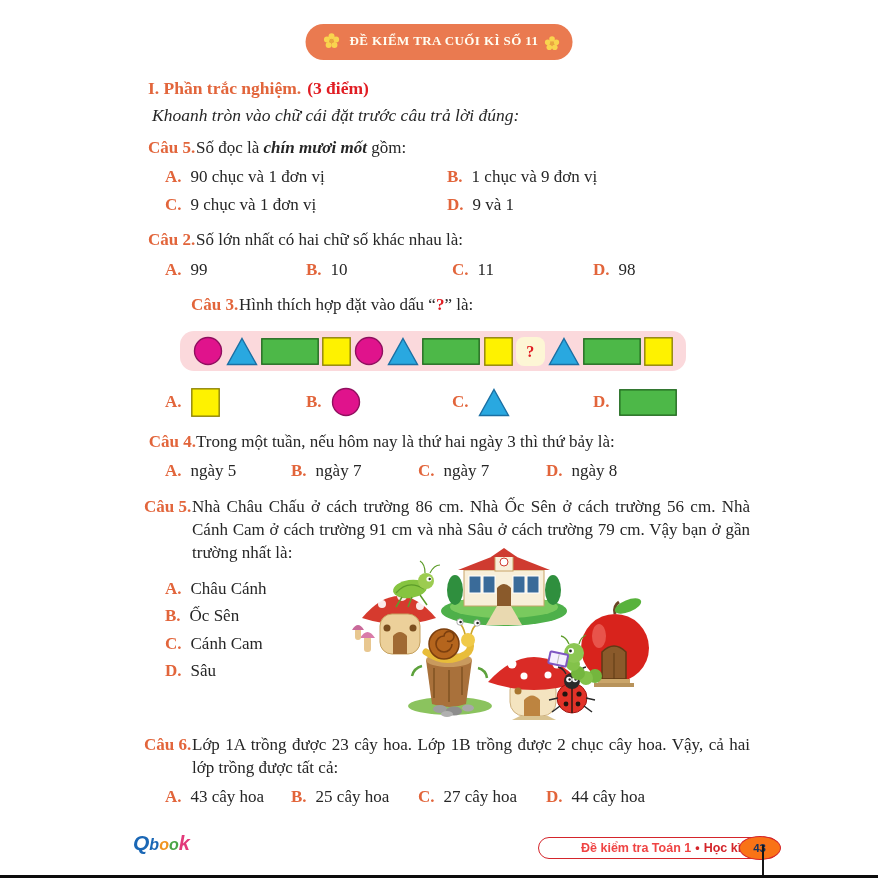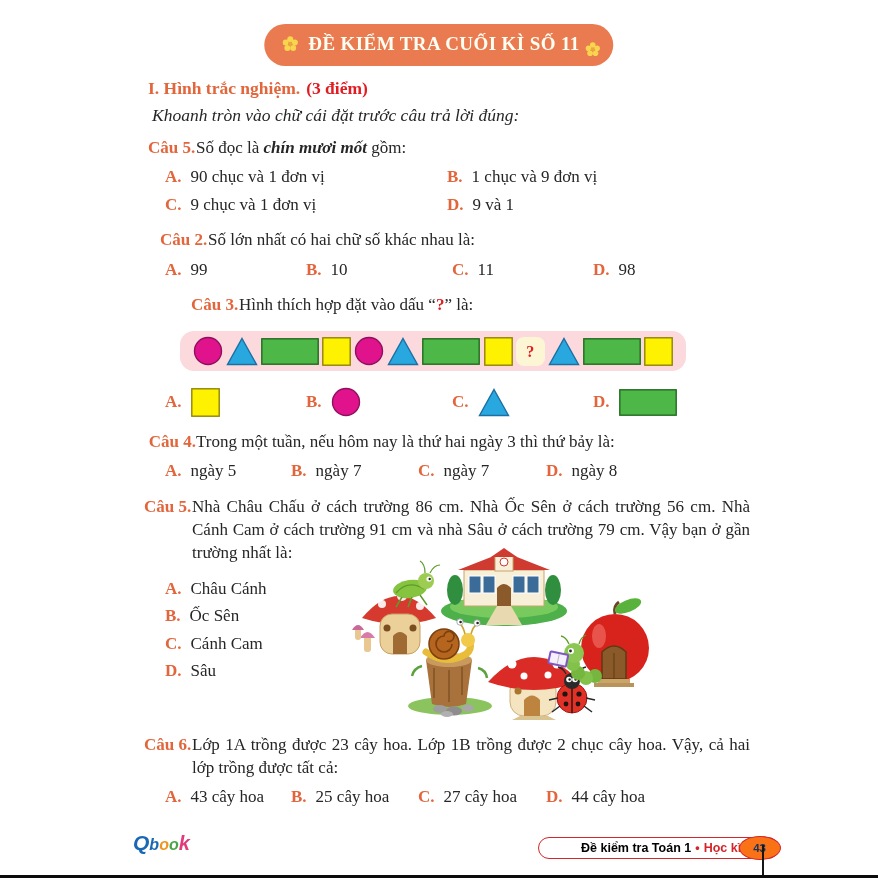--- a/index.html
+++ b/index.html
@@ -4,21 +4,21 @@
 <style>
   html,body{margin:0;padding:0;background:#ffffff;}
   #page{position:relative;width:878px;height:878px;background:#ffffff;overflow:hidden;
         font-family:"Liberation Serif","DejaVu Serif",serif;color:#262626;font-size:17px;}
   .abs{position:absolute;}
 
   
   .banner{position:absolute;left:50%;top:24px;transform:translateX(-50%);
           background:#ea7a50;border-radius:24px;padding:9px 34px 11px 18px;
           display:flex;align-items:center;gap:10px;}
-  .banner-title{color:#fffef2;font-weight:bold;font-size:19px;letter-spacing:.4px;white-space:nowrap;}
+  .banner-title{color:#fffef2;font-weight:bold;font-size:13px;letter-spacing:.4px;white-space:nowrap;}
   .flower-right{position:absolute;right:13px;bottom:4px;}
 
   
   .sec-title{color:#e2653b;font-weight:bold;font-size:17.5px;}
   .sec-points{color:#e11d23;font-weight:bold;font-size:17.5px;margin-left:6px;}
   .instruction{font-style:italic;font-size:17.5px;}
 
   
   .qhead{left:148px;display:flex;width:600px;}
   .q-label{color:#e2653b;font-weight:bold;flex:0 0 48px;white-space:nowrap;}
@@ -58,21 +58,21 @@
   .logo{font-family:"Liberation Sans","DejaVu Sans",sans-serif;font-weight:bold;
         font-style:italic;font-size:16px;display:flex;align-items:flex-end;}
   .logo span{line-height:1;}
   .logo .logo-q{font-size:21px;}
   .logo .logo-k{font-size:20px;}
 
   .pill{position:absolute;display:flex;align-items:center;gap:4px;
         border:1.6px solid #d4252b;border-radius:13px;height:22px;box-sizing:border-box;
         padding:1px 26px 2px 9px;background:#fff;
         font-family:"Liberation Sans","DejaVu Sans",sans-serif;font-weight:bold;font-size:12.5px;white-space:nowrap;}
-  .pill-blue{color:#000000;padding-left:33px;}
+  .pill-blue{color:#ef4444;padding-left:33px;}
   .pill-red{color:#d4252b;}
   .page-circle{position:absolute;right:-3px;top:-2px;width:42px;height:24px;border-radius:50%;
                border:1.6px solid #d4252b;background:#f97316;color:#17325e;
                display:flex;align-items:center;justify-content:center;font-size:11.5px;box-sizing:border-box;}
 </style>
 </head>
 <body>
 
 <div id="page">
 
@@ -96,21 +96,21 @@
             <circle cx="10.9" cy="12" r="3"></circle>
             <circle cx="5.1" cy="12" r="3"></circle>
             <circle cx="3.4" cy="6.6" r="3"></circle>
           </g>
         <circle cx="8" cy="8" r="2.2" fill="#e8a83e"></circle>
       </svg>
     </span>
   </div>
 
   <div class="abs" style="left:148px;top:78px;">
-    <span class="sec-title">I. Hình trắc nghiệm.</span><span class="sec-points">(3 điểm)</span>
+    <span class="sec-title">I. Phần trắc nghiệm.</span><span class="sec-points">(3 điểm)</span>
   </div>
   <div class="abs instruction" style="left:152px;top:105px;">Khoanh tròn vào chữ cái đặt trước câu trả lời đúng:</div>
 
   <div class="abs qhead" style="top:138px;">
     <span class="q-label">Câu 5.</span>
     <span class="q-text"><span>Số đọc là </span><span class="em-bi">chín mươi mốt</span><span> gồm:</span></span>
   </div>
   <div class="abs optrow cols2" style="top:167px;">
     <span class="opt">
         <b class="letter">A.</b>
@@ -125,21 +125,21 @@
     <span class="opt">
         <b class="letter">C.</b>
         <span>9 chục và 1 đơn vị</span>
       </span>
     <span class="opt">
         <b class="letter">D.</b>
         <span>9 và 1</span>
       </span>
   </div>
 
-  <div class="abs qhead" style="top:230px;margin-left:12px;">
+  <div class="abs qhead" style="top:230px;">
     <span class="q-label">Câu 2.</span>
     <span class="q-text">Số lớn nhất có hai chữ số khác nhau là:</span>
   </div>
   <div class="abs optrow cols4a" style="top:260px;">
     <span class="opt">
         <b class="letter">A.</b>
         <span>99</span>
       </span>
     <span class="opt">
         <b class="letter">B.</b>

